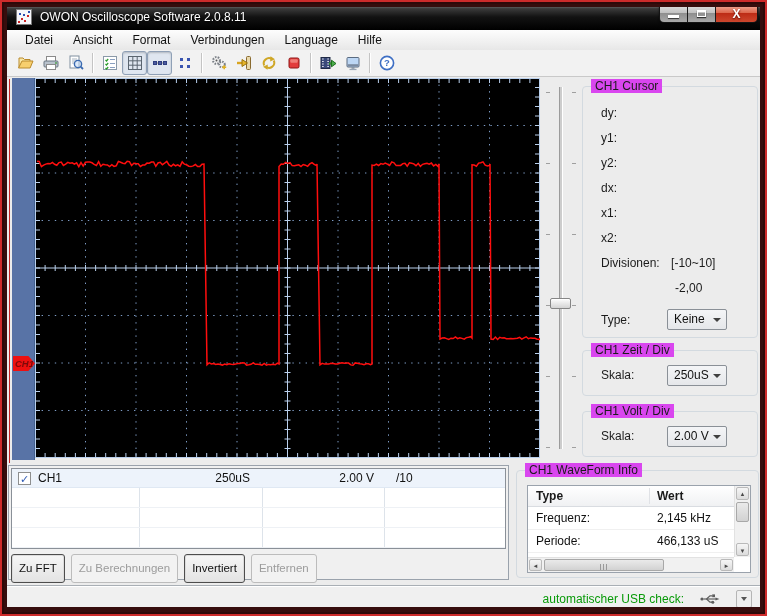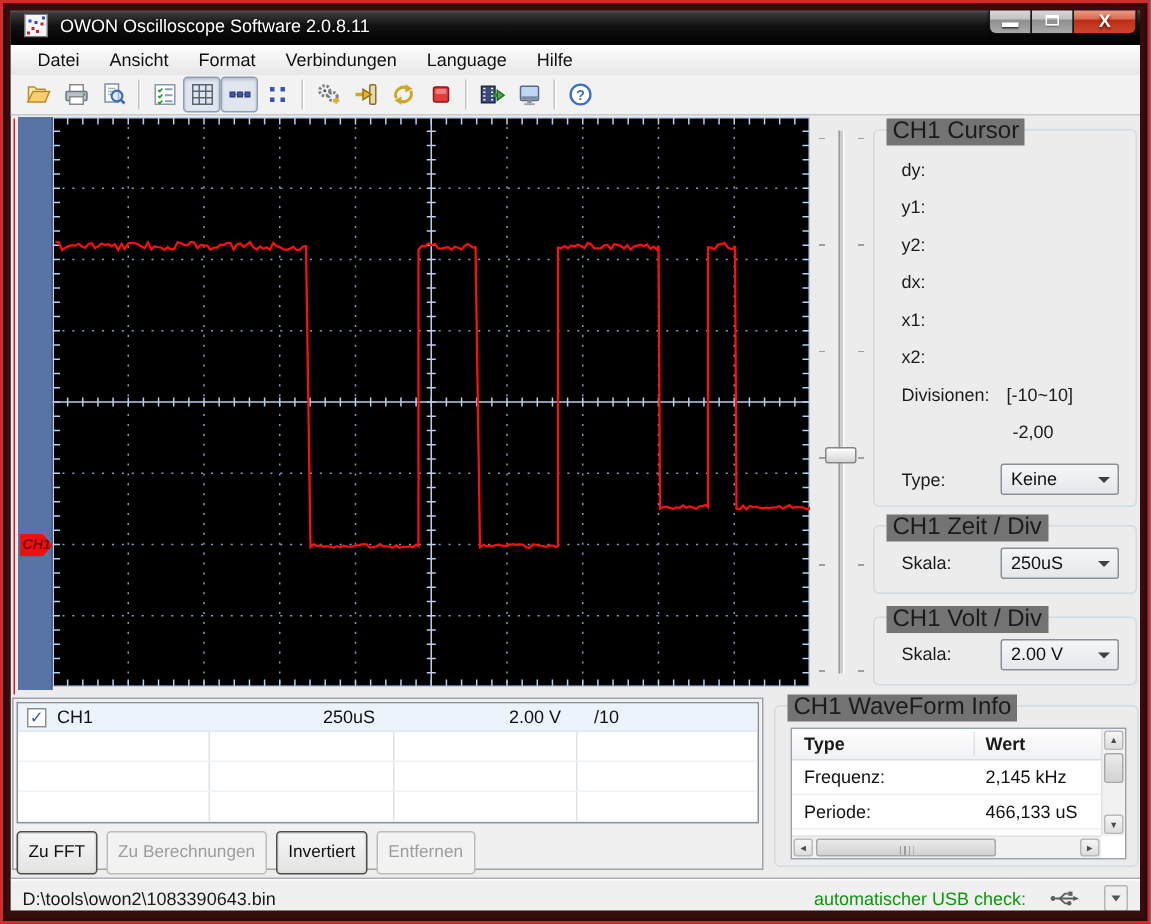--- a/index.html
+++ b/index.html
@@ -49,28 +49,28 @@
   .vslider{position:absolute;left:544px;top:80px;width:30px;height:372px;}
   .vs-ticks{position:absolute;top:10px;height:356px;width:4px;
             background:repeating-linear-gradient(180deg,#9f9f9f 0 1px,transparent 1px 71px);}
   .vs-track{position:absolute;left:13px;top:5px;width:3px;height:362px;background:#cdcdcd;
             border-left:1px solid #9b9b9b;box-shadow:1px 0 0 #fff;}
   .vs-thumb{position:absolute;left:4px;top:216px;width:21px;height:11px;border:1px solid #868686;border-radius:2px;
             background:linear-gradient(180deg,#fdfdfd,#d4d4d4);box-shadow:inset 0 1px 0 #fff;}
 
   
   .gb{position:absolute;border:1px solid #d3dae0;border-radius:4px;}
-  .gb-caption{position:absolute;top:-8px;left:8px;background:#737373;padding:0 4px;font-size:16px;color:#1b1b1b;white-space:nowrap;text-align:right;}
+  .gb-caption{position:absolute;top:-8px;left:8px;background:#d946ef;padding:0 4px;font-size:12px;color:#1b1b1b;white-space:nowrap;text-align:right;}
   .gb-cursor{left:580px;top:84px;width:176px;height:252px;}
   .cursor-rows{position:absolute;left:0;top:14px;width:100%;display:flex;flex-direction:column;}
   .crow{height:25px;line-height:25px;font-size:12px;color:#1b1b1b;padding-left:18px;}
   .crow .range{margin-left:8px;}
   .crow.value-row{padding-left:92px;}
   .gb .label{position:absolute;left:18px;font-size:12px;color:#1b1b1b;}
-  .combo{position:absolute;left:84px;width:79px;height:21px;border:1px solid #8a9097;border-radius:2px;
+  .combo{position:absolute;left:84px;width:60px;height:21px;border:1px solid #8a9097;border-radius:2px;
          background:linear-gradient(180deg,#f4f5f7,#e5e7ea);font-size:12px;color:#111;
          line-height:19px;padding-left:6px;}
   .combo .arr{position:absolute;right:5px;top:8px;width:0;height:0;border-left:4px solid transparent;
          border-right:4px solid transparent;border-top:4px solid #404040;}
   .gb-time{left:580px;top:348px;width:176px;height:46px;}
   .gb-volt{left:580px;top:409px;width:176px;height:46px;}
   .gb-time .label,.gb-volt .label{top:17px;}
   .gb-time .combo,.gb-volt .combo{top:14px;}
   .gb-cursor .combo{top:222px;}
   .gb-cursor .type-label{top:226px;}
@@ -654,21 +654,20 @@
         <div class="sbtn" style="left:1px;top:1px;width:13px;height:12px;line-height:12px">◄</div>
         <div class="sthumb" style="left:16px;top:1px;width:120px;height:12px">
             <span class="grip"></span>
           </div>
         <div class="sbtn" style="right:1px;top:1px;width:13px;height:12px;line-height:12px">►</div>
       </div>
     </div>
   </div>
 
   <div class="statusbar">
-    <span class="status-path">D:\tools\owon2\1083390643.bin</span>
     <div class="status-right">
       <span class="usb-label" id="usb-label" style="color: rgb(8, 154, 8);">automatischer USB check:</span>
       <svg width="20" height="12" viewBox="0 0 20 12">
         <circle cx="2" cy="6" r="1.6" fill="#5e5e5e"></circle>
         <path d="M3.5 6H16" stroke="#5e5e5e" stroke-width="1.2" fill="none"></path>
         <path d="M6.5 6L10 2.8h2.2" stroke="#5e5e5e" stroke-width="1.2" fill="none"></path>
         <rect x="12.2" y="1.4" width="2.8" height="2.8" fill="#5e5e5e"></rect>
         <path d="M6.5 6L10 9.2h2" stroke="#5e5e5e" stroke-width="1.2" fill="none"></path>
         <circle cx="12.8" cy="9.2" r="1.5" fill="#5e5e5e"></circle>
         <path d="M15.5 4.4L19.4 6l-3.9 1.6z" fill="#5e5e5e"></path>

